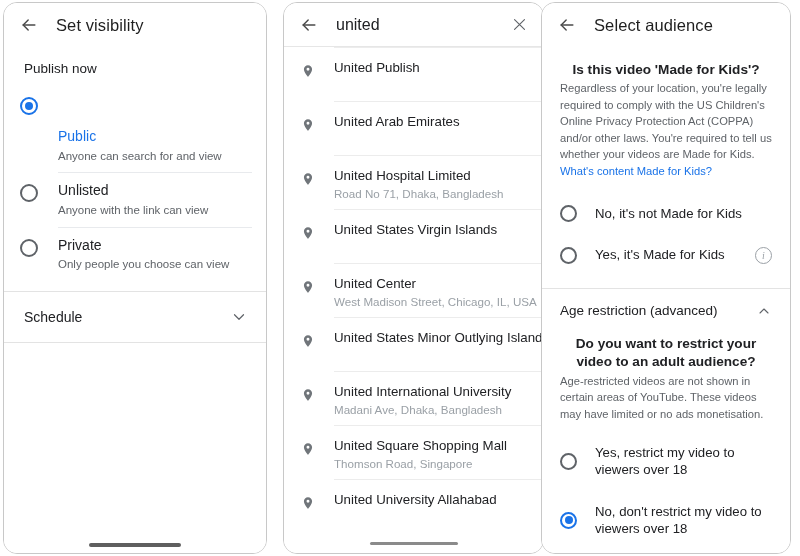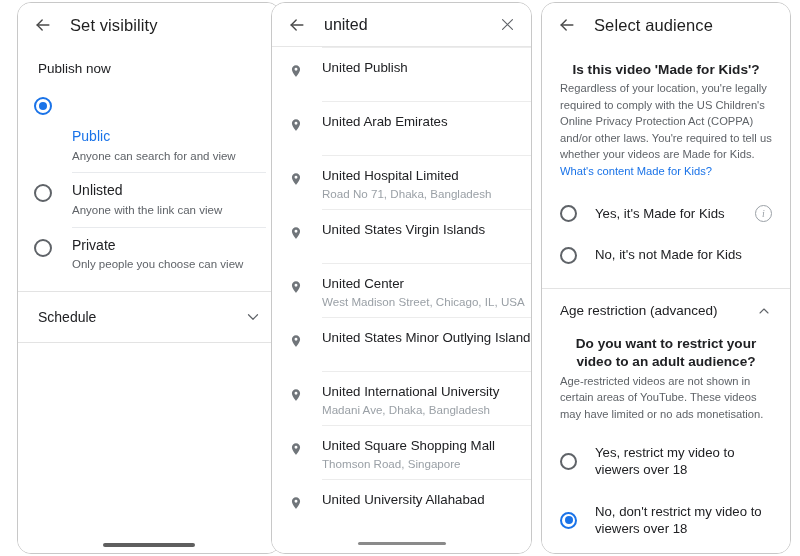--- a/index.html
+++ b/index.html
@@ -20,22 +20,22 @@
   
   .panel {
     position: absolute;
     top: 2px;
     height: 552px;
     background: #fff;
     border: 1px solid #c8c8c8;
     border-radius: 14px;
     overflow: hidden;
   }
-  #panel-visibility { left: 17px;   width: 264px; }
-  #panel-search     { left: 271px; width: 261px; }
+  #panel-visibility { left: 3px;   width: 264px; }
+  #panel-search     { left: 283px; width: 261px; }
   #panel-audience   { left: 541px; width: 250px; }
 
   .panel-inner { position: relative; width: 100%; height: 100%; background:#fff; }
 
   
   .hdr {
     display: flex;
     align-items: center;
     height: 44px;
     padding: 0 12px;
@@ -411,27 +411,27 @@
 
       <div class="a-block">
         <div class="a-q">Is this video 'Made for Kids'?</div>
         <div class="a-body"><span>Regardless of your location, you're legally required to comply with the US Children's Online Privacy Protection Act (COPPA) and/or other laws. You're required to tell us whether your videos are Made for Kids. </span><span class="a-link">What's content Made for Kids?</span></div>
       </div>
 
       <div style="height:14px"></div>
 
       <div class="a-radio-row">
         <span class="a-radio"></span>
+        <span class="a-radio-label">No, it's not Made for Kids</span>
+      </div>
+
+      <div class="a-radio-row">
+        <span class="a-radio"></span>
         <span class="a-radio-label">Yes, it's Made for Kids</span>
         <span class="info-icon">i</span>
-      </div>
-
-      <div class="a-radio-row">
-        <span class="a-radio"></span>
-        <span class="a-radio-label">No, it's not Made for Kids</span>
       </div>
 
       <div style="height:12px"></div>
       <div class="divider-full"></div>
 
       <div class="a-collapse-row">
         <span class="a-collapse-label">Age restriction (advanced)</span>
         <span class="chevron">
           <svg width="16" height="16" viewBox="0 0 24 24" fill="none" stroke="currentColor" stroke-width="1.6" stroke-linecap="round" stroke-linejoin="round">
               <path d="M6 15l6-6 6 6"></path>

